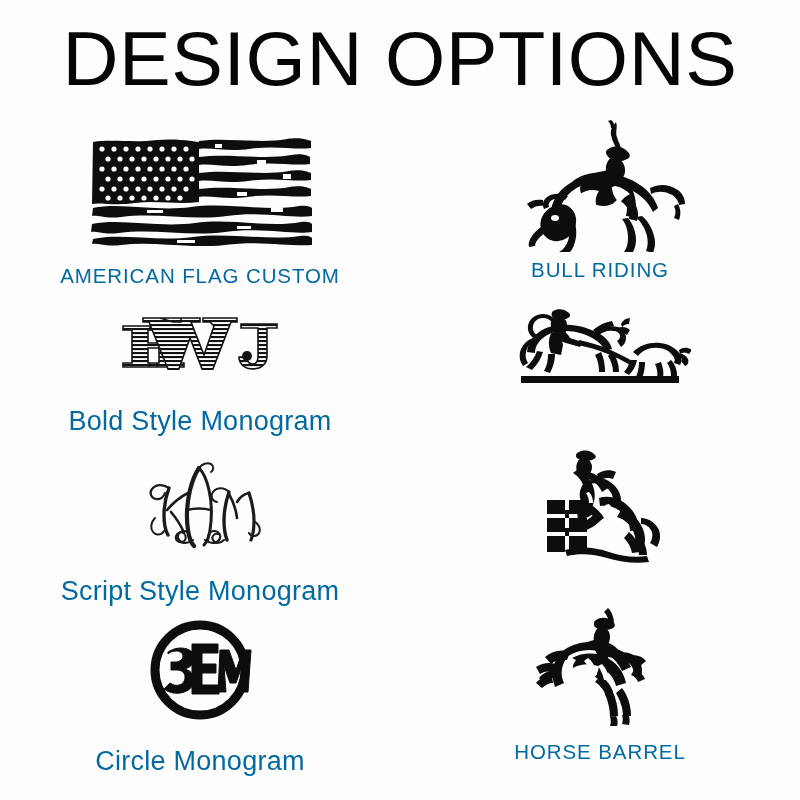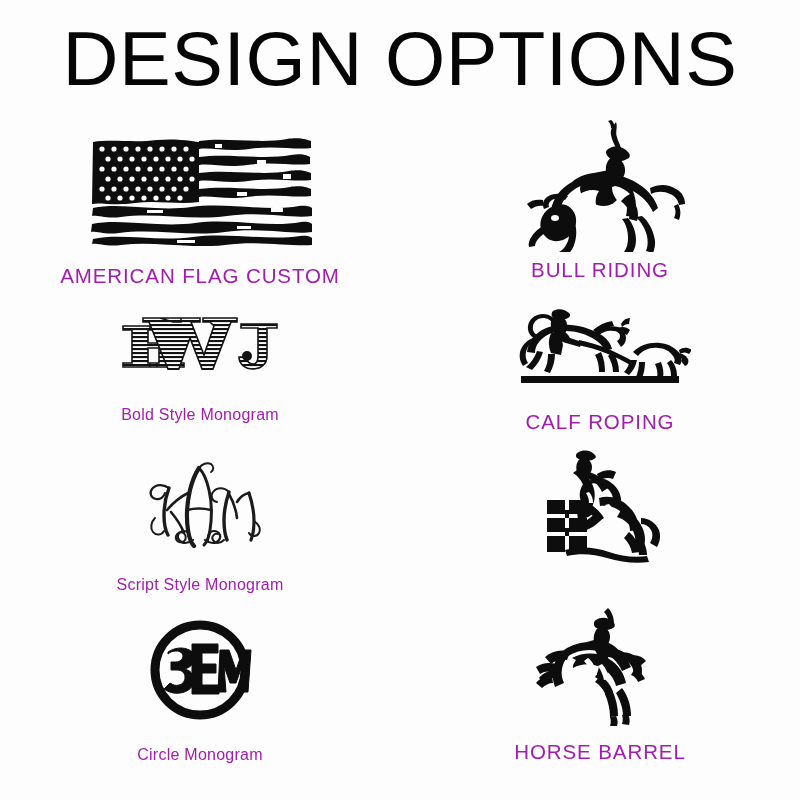--- a/index.html
+++ b/index.html
@@ -65,31 +65,31 @@
 
   .option-art {
     display: flex;
     align-items: center;
     justify-content: center;
     width: 100%;
   }
 
   .option-label {
     font-family: "Liberation Sans", sans-serif;
-    color: #a21caf;
+    color: #0369a1;
     text-align: center;
     white-space: nowrap;
     font-weight: 400;
   }
   .option-label.upper {
     font-size: 20.5px;
     letter-spacing: 0.9px;
   }
   .option-label.mixed {
-    font-size: 16px;
+    font-size: 27px;
     letter-spacing: 0.25px;
   }
 
   
   .cell-flag .option-art   { height: 118px; padding-top: 16px; }
   .cell-flag .option-label { margin-top: 16px; }
 
   .cell-bull .option-art   { height: 132px; padding-top: 2px; }
   .cell-bull .option-label { margin-top: 6px; }
 
@@ -316,21 +316,20 @@
             <path d="M136 60 c0 6 -1 11 -3 16 l-6 -1 c2 -5 3 -10 3 -15 z"></path>
             <path d="M152 60 c2 5 3 11 2 16 l-6 0 c1 -5 0 -10 -2 -14 z"></path>
             <path d="M162 58 c4 4 6 10 6 16 l-6 0 c0 -5 -1 -9 -4 -13 z"></path>
 
             <path d="M170 48 c4 -3 9 -3 13 0 l-3 4 c-3 -2 -6 -2 -9 0 z"></path>
 
             <rect x="12" y="74" width="158" height="7"></rect>
           </g>
         </svg>
       </div>
-      <div class="option-label upper">CALF ROPING</div>
     </div>
 
     <div class="option-cell cell-script">
       <div class="option-art">
         <svg width="150" height="92" viewBox="0 0 150 92" aria-hidden="true">
           <g fill="none" stroke="#1b1b1b" stroke-linecap="round" stroke-linejoin="round">
 
             <path d="M74 10 c-4 6 -7 14 -9 22 c-3 13 -4 27 -2 40 c1 7 3 13 6 16" stroke-width="4.2"></path>
             <path d="M74 10 c5 5 8 13 10 22 c3 13 3 27 1 40 c-1 7 -3 12 -6 15" stroke-width="3"></path>
             <path d="M62 52 c8 -2 16 -2 24 0" stroke-width="2.4"></path>

